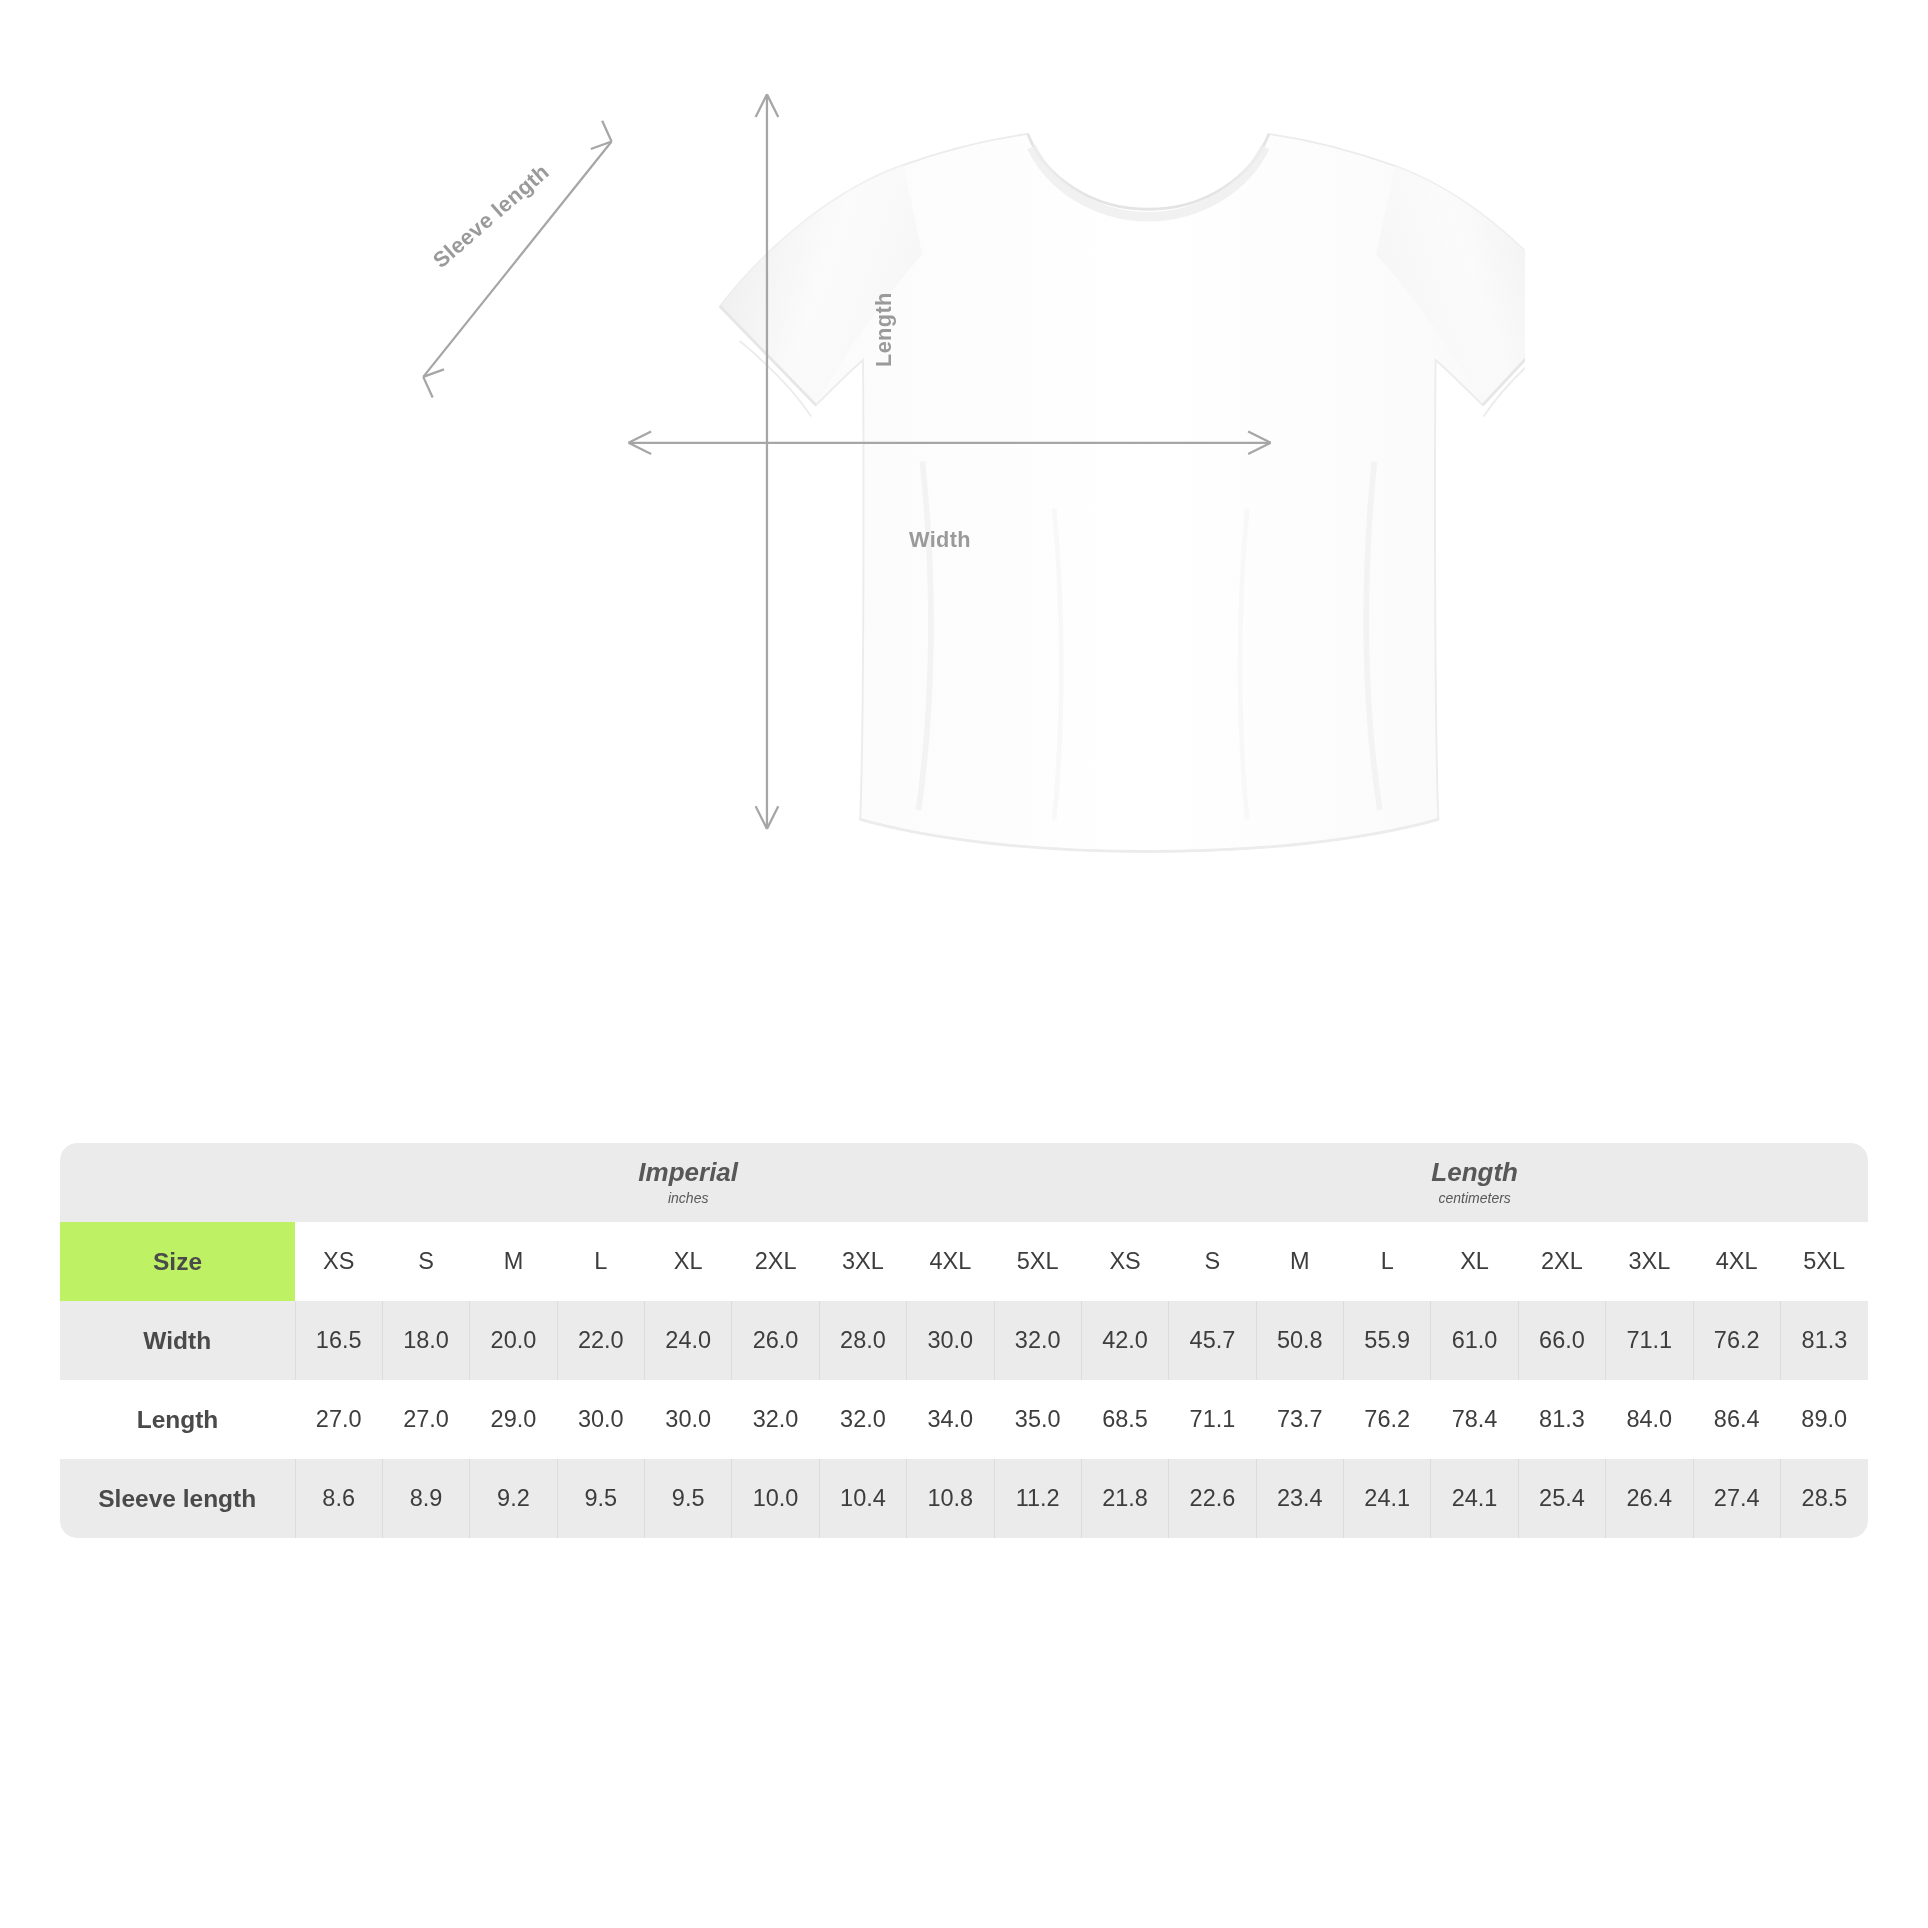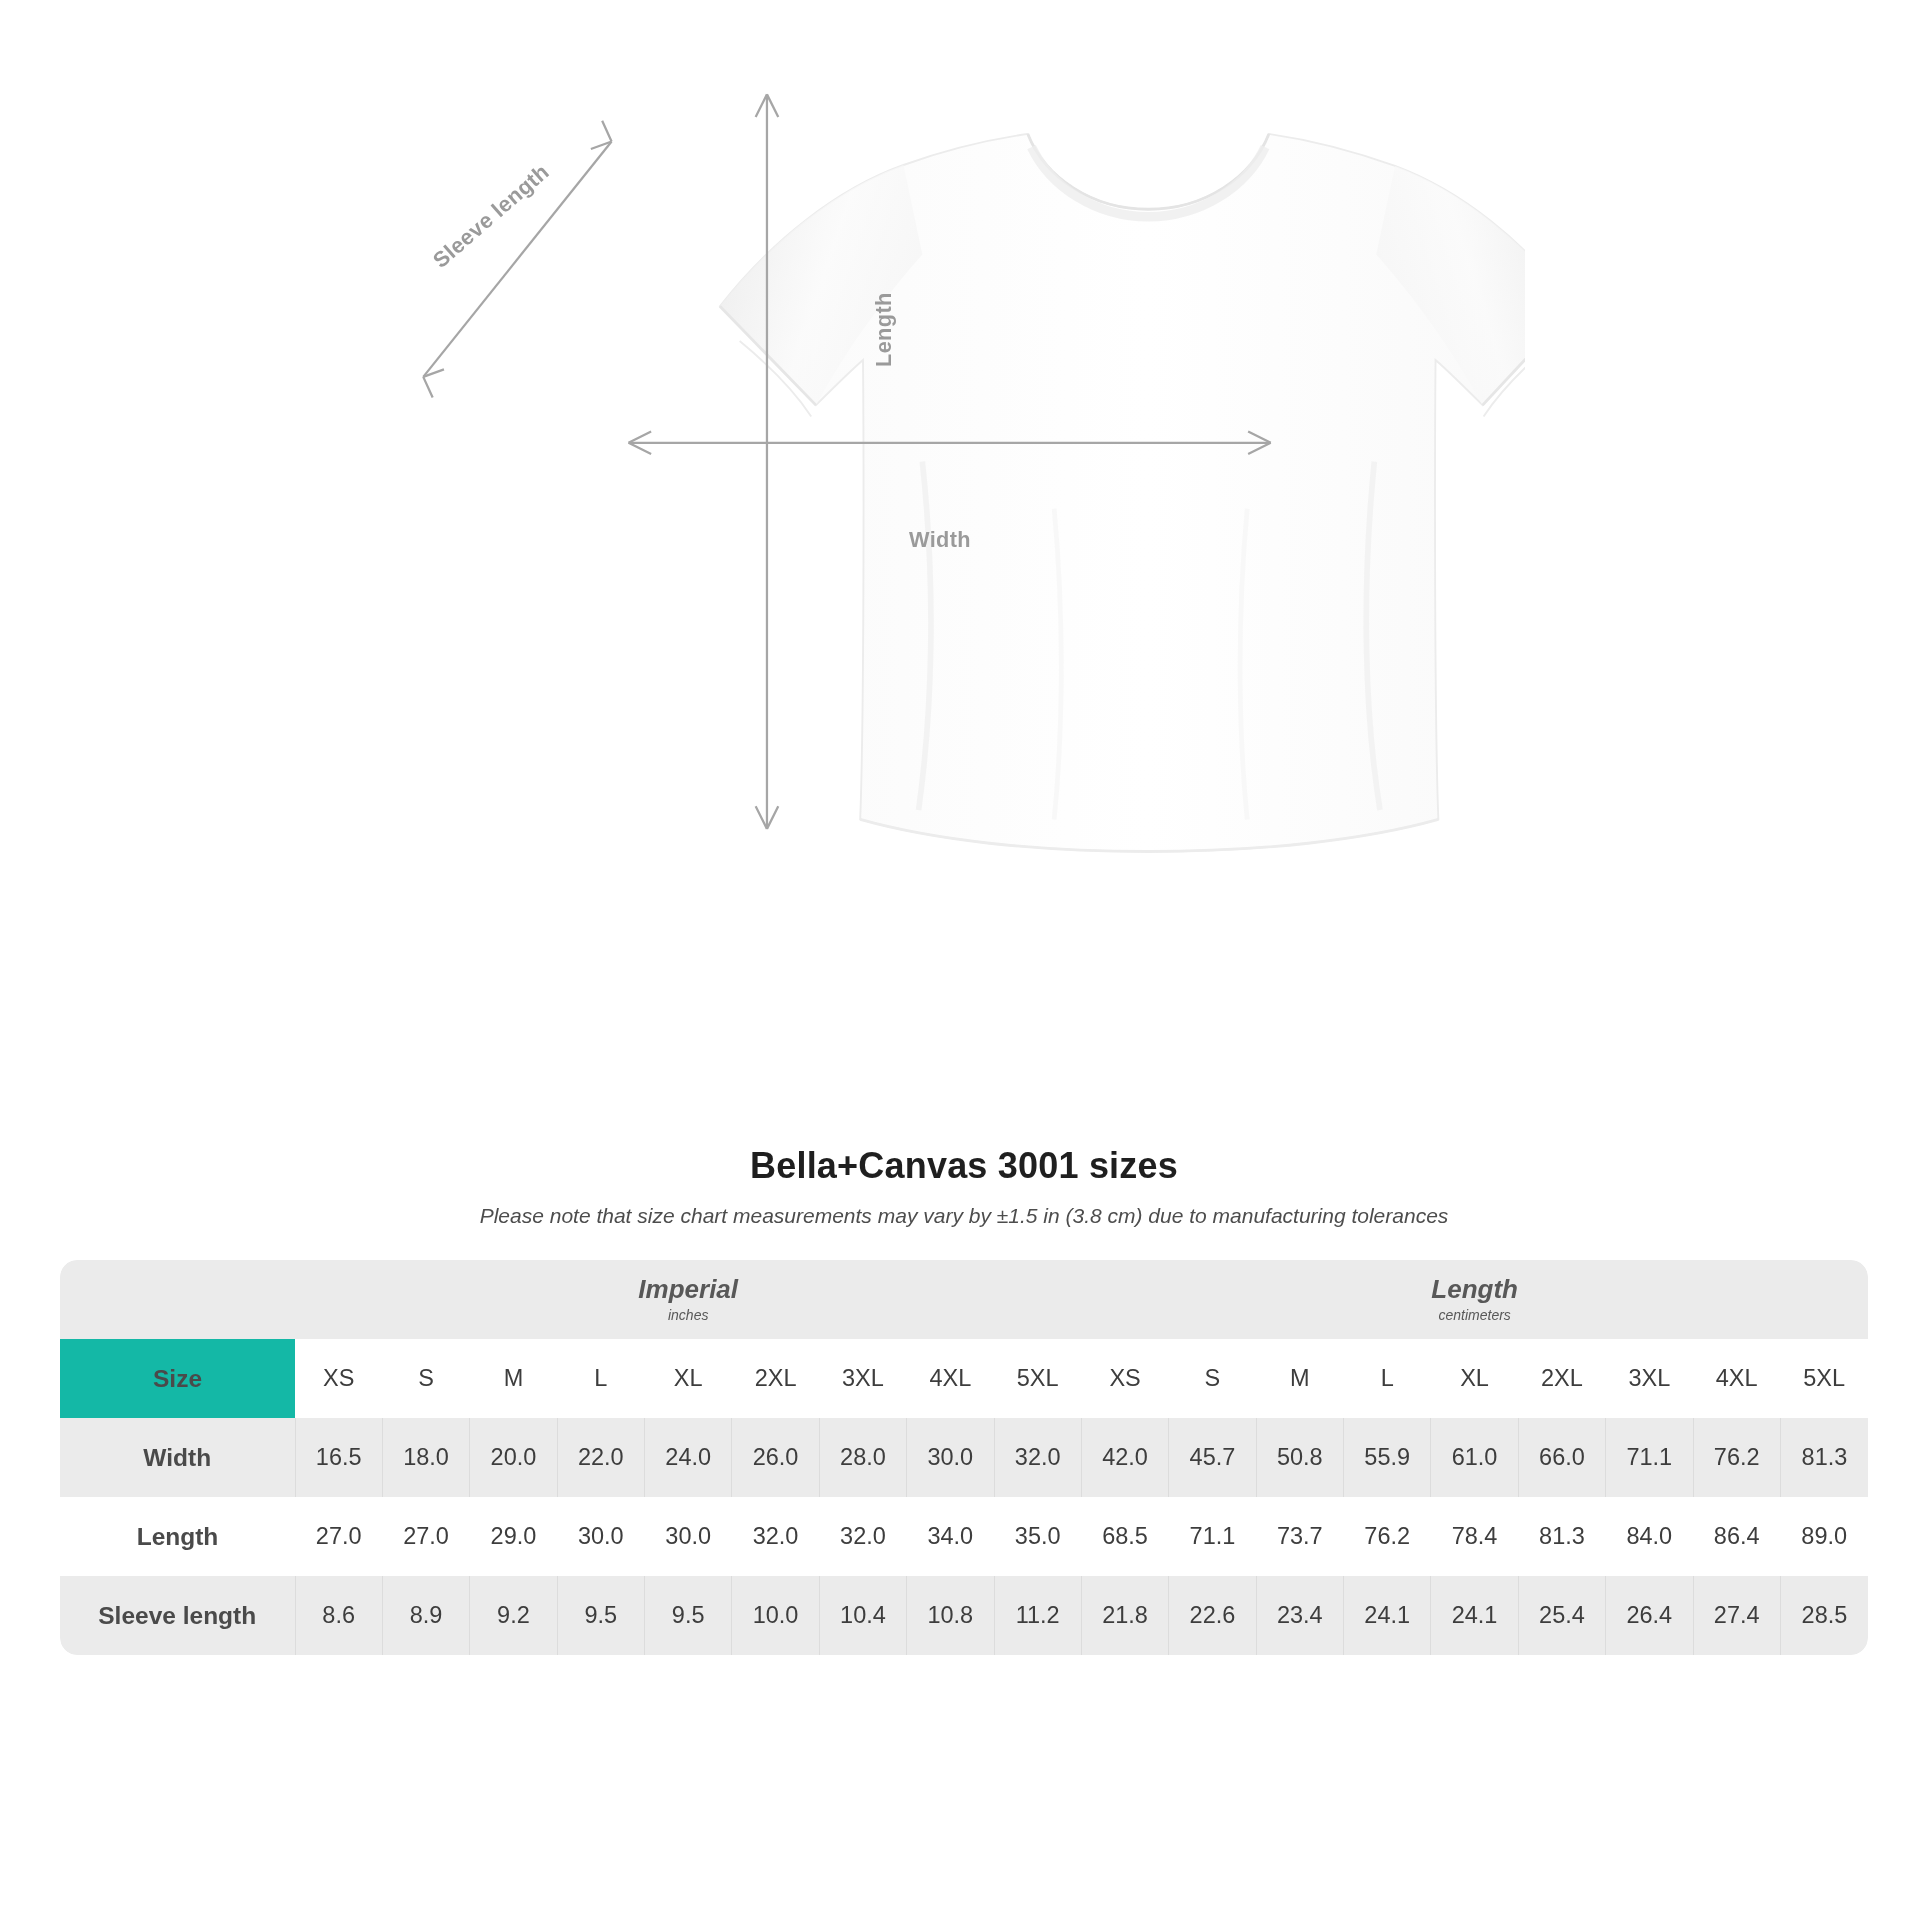--- a/index.html
+++ b/index.html
@@ -129,21 +129,21 @@
 
   
   .size-row td {
     background: #ffffff;
     font-weight: bold;
     color: #4a4a4a;
     font-size: 24.5px;
     height: 90px;
   }
   .size-row td.rowhead {
-    background: #14b8a6;
+    background: #bef264;
   }
 
   
   .data-row td {
     background: #ffffff;
     color: #3d3d3d;
   }
   .data-row.alt td {
     background: #ebebeb;
   }
@@ -250,24 +250,20 @@
           <path d="M930 400 L 906 388 M930 400 L 906 412"></path>
         </g>
       </svg>
     </div>
 
     <div class="measure-label label-sleeve">Sleeve length</div>
     <div class="measure-label label-length">Length</div>
     <div class="measure-label label-width">Width</div>
   </div>
 
-  <div class="title-block">
-    <h1 class="chart-title">Bella+Canvas 3001 sizes</h1>
-    <p class="chart-note">Please note that size chart measurements may vary by ±1.5 in (3.8 cm) due to manufacturing tolerances</p>
-  </div>
 
   <div class="table-wrap">
     <table class="size-table">
       <colgroup>
         <col class="rowhead-col">
         <col span="18">
       </colgroup>
       <tbody>
         <tr class="unit-row">
           <td class="corner"></td>

